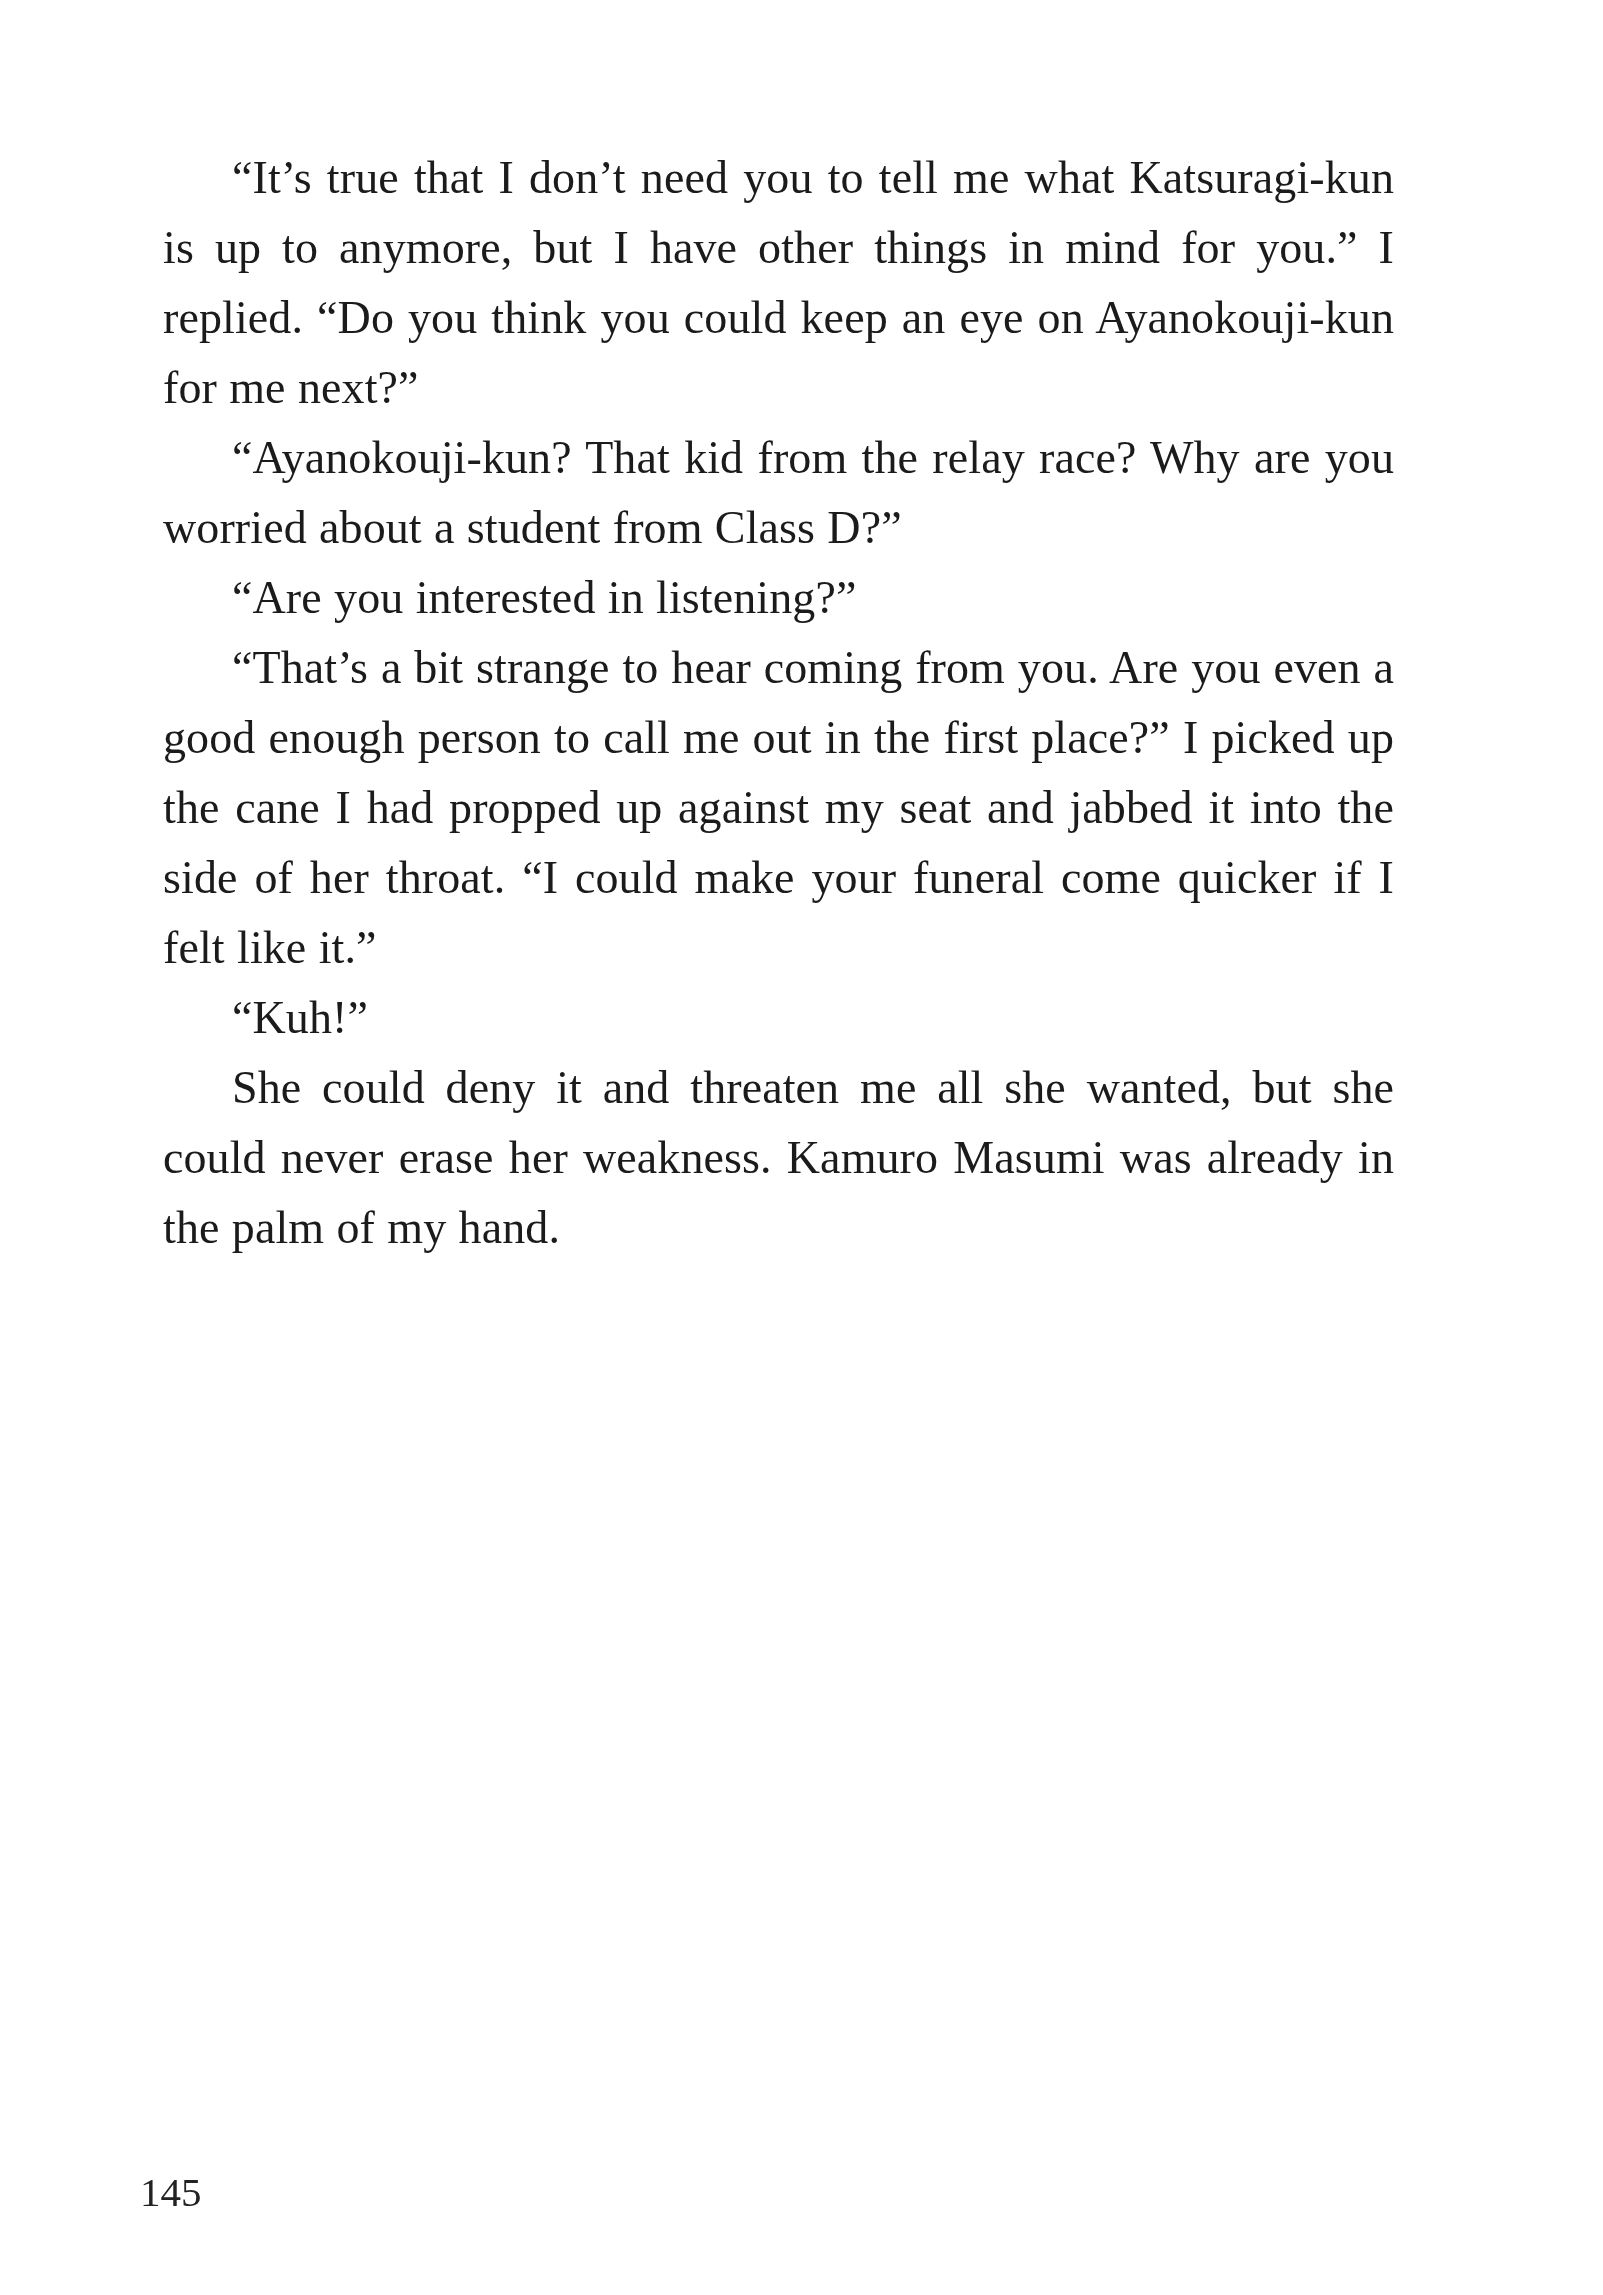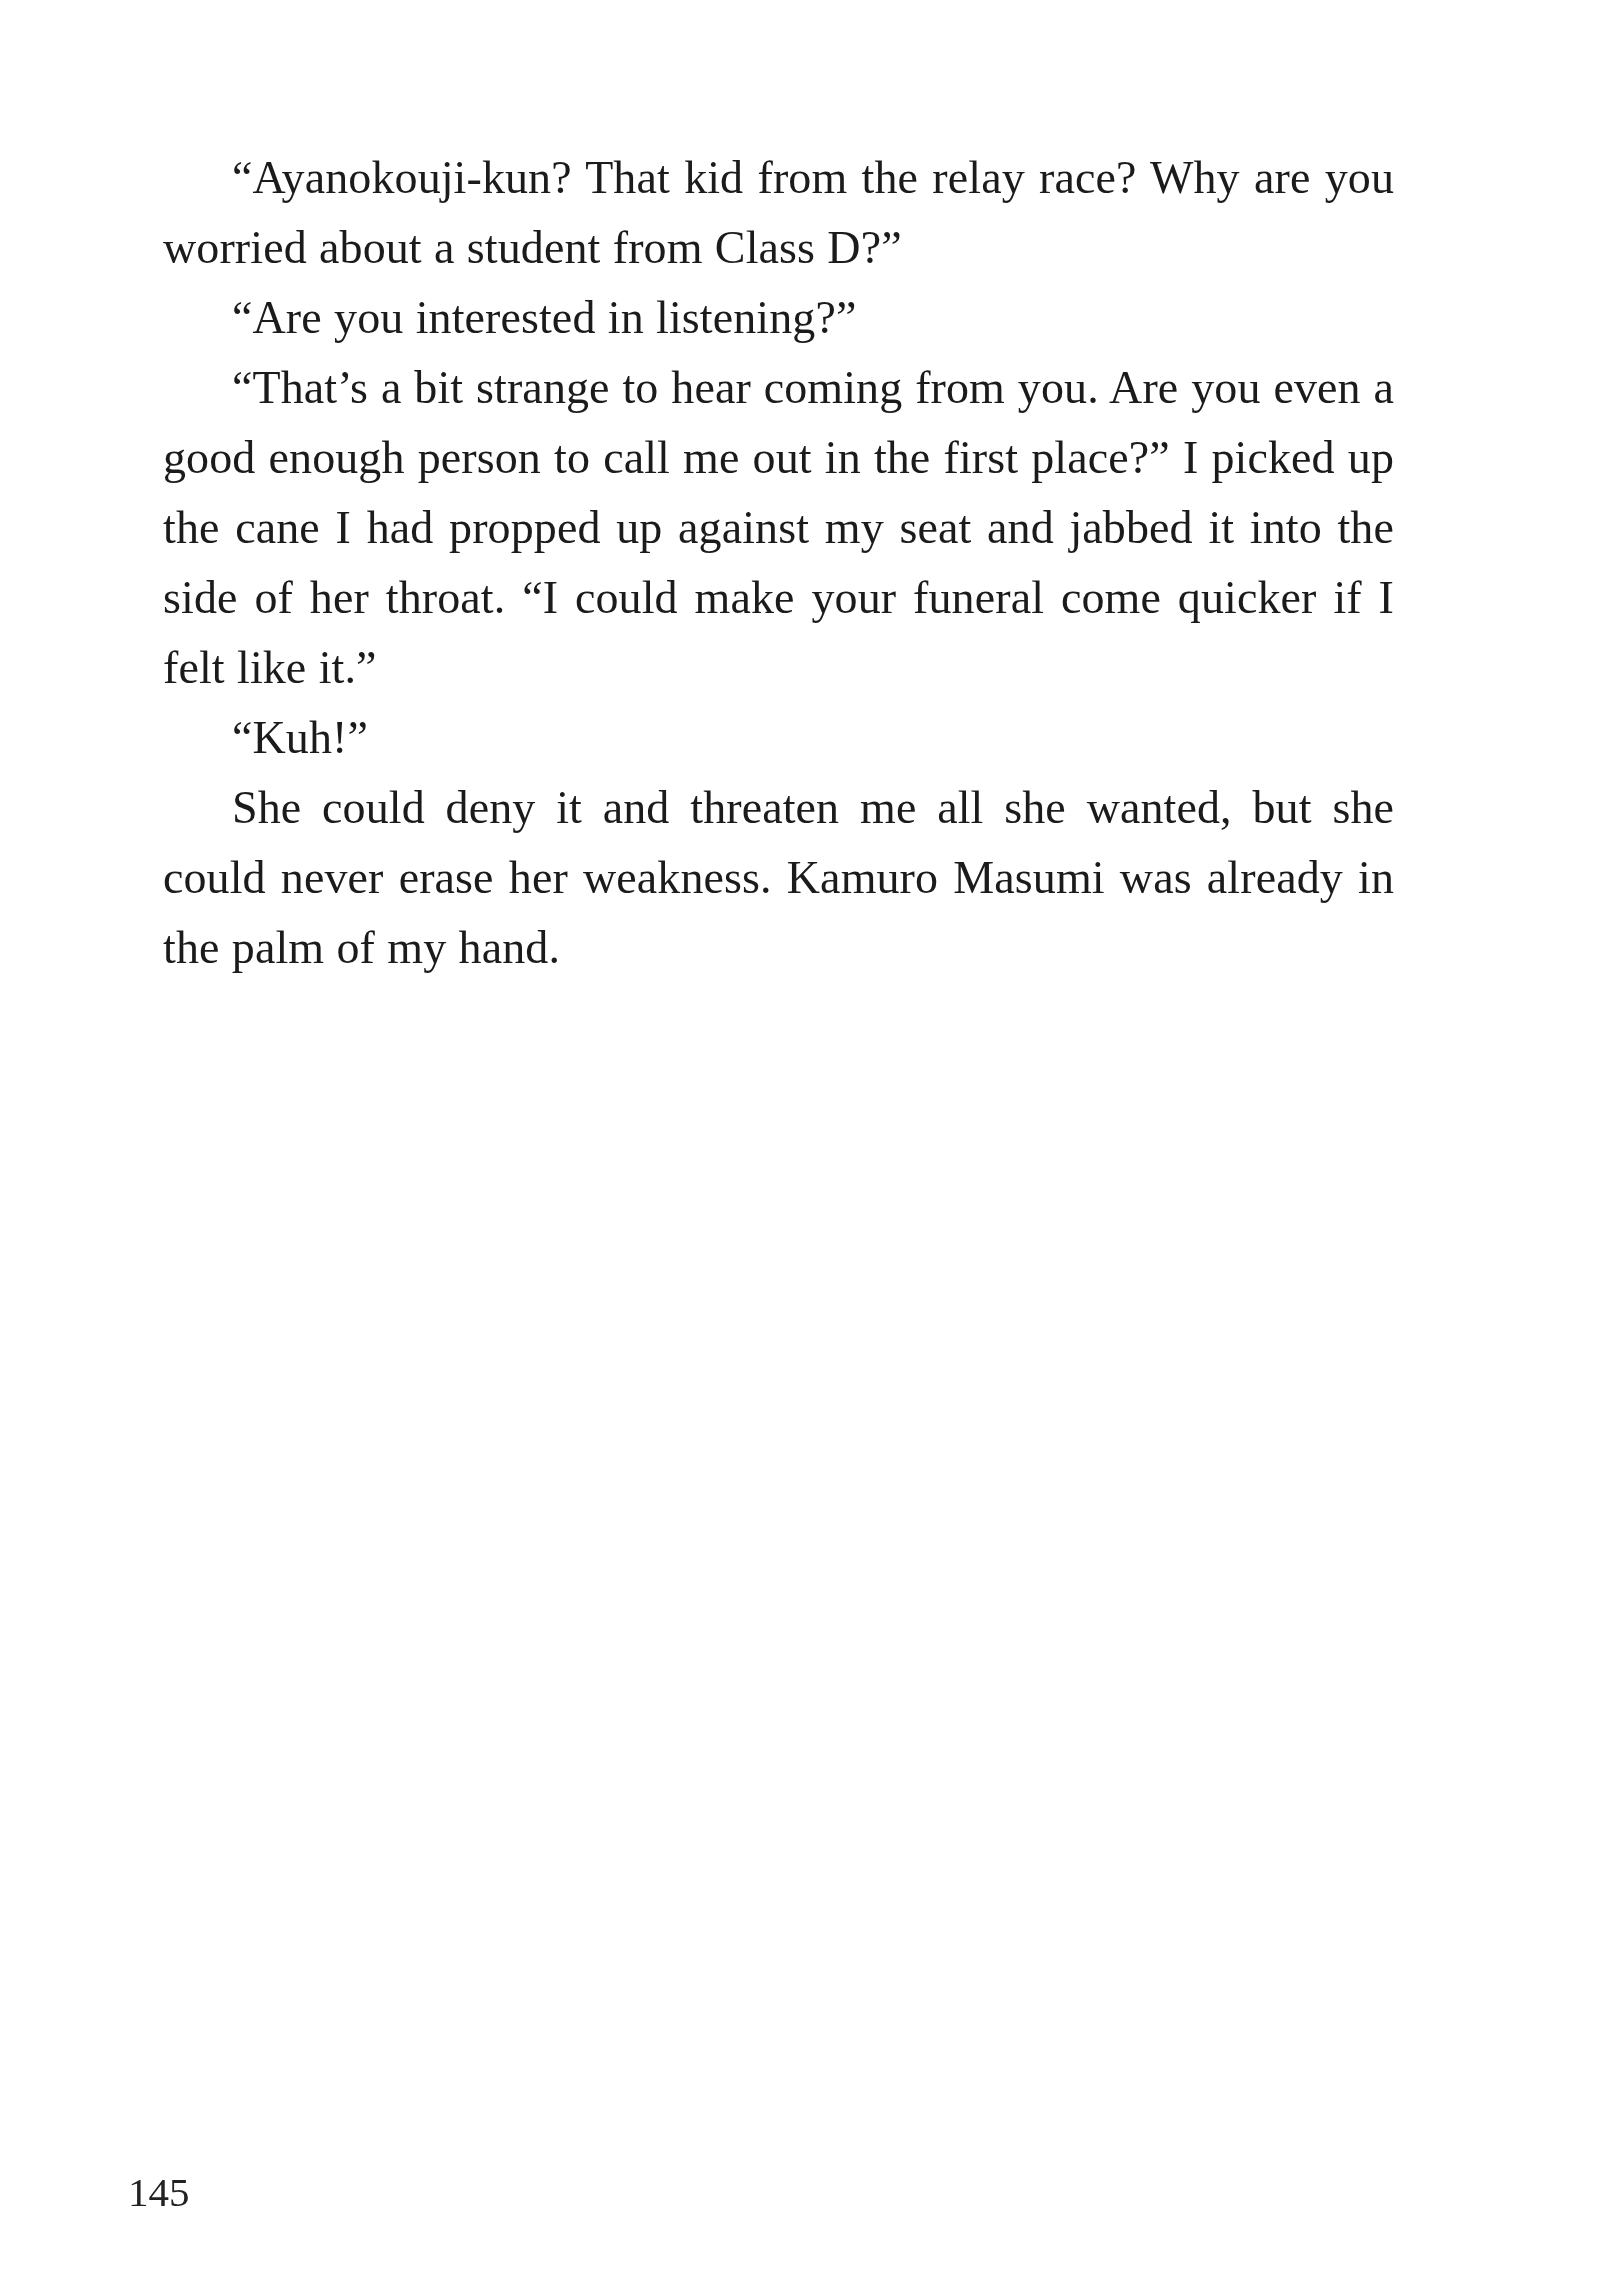--- a/index.html
+++ b/index.html
@@ -36,33 +36,34 @@
   .text-block p {
     margin: 0;
     padding: 0;
     text-indent: 69px;
   }
   .text-block em {
     font-style: italic;
   }
   .page-number {
     position: absolute;
-    left: 128px;
+    left: 140px;
     top: 2169px;
     font-size: 41px;
     line-height: 46px;
     color: #222222;
   }
 </style>
 </head>
 <body>
 
 <div class="page">
 
   <div class="text-block">
+    <p>“It’s true that I don’t need you to tell me what Katsuragi-kun is up to anymore, but I have other things in mind for you.” I replied. “Do you think you could keep an eye on Ayanokouji-kun for me next?”</p>
     <p>“Ayanokouji-kun? That kid from the relay race? Why are you worried about a student from Class D?”</p>
     <p>“Are you interested in listening?”</p>
     <p>“That’s a bit strange to hear coming from you. Are you even a good enough person to call me out in the first place?” I picked up the cane I had propped up against my seat and jabbed it into the side of her throat. “I could make your funeral come quicker if I felt like it.”</p>
     <p>“Kuh!”</p>
     <p>She could deny it and threaten me all she wanted, but she could never erase her weakness. Kamuro Masumi was already in the palm of my hand.</p>
   </div>
 
   <div class="page-number">145</div>
 
 </div>

